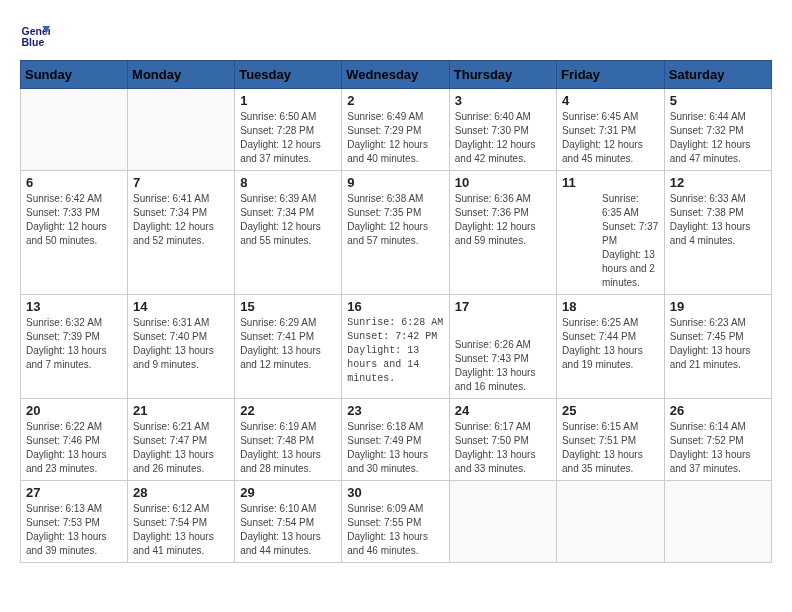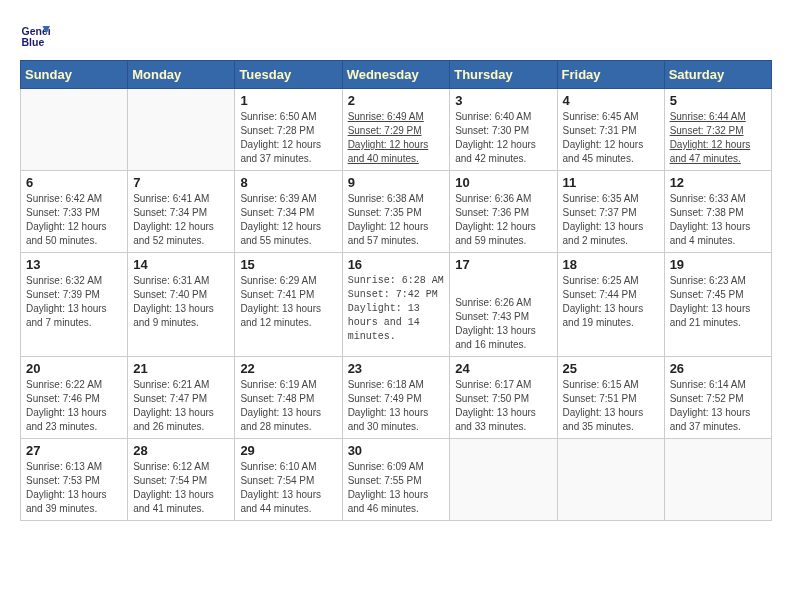--- a/index.html
+++ b/index.html
@@ -47,21 +47,21 @@
       font-size: 16px;
       color: #333;
     }
     .calendar {
       width: 100%;
       border-collapse: collapse;
       border: 1px solid #ccc;
     }
     .calendar th {
       background-color: #3568a8;
-      color: #fef9c3;
+      color: #000000;
       font-size: 13px;
       padding: 6px 4px;
       text-align: left;
       border: 1px solid #2a5090;
     }
     .calendar td {
       vertical-align: top;
       border: 1px solid #ccc;
       padding: 4px 5px;
       font-size: 10.5px;
@@ -124,39 +124,39 @@
         <td class="empty"></td>
         <td class="empty"></td>
         <td>
           <span class="day-num">1</span>
           <div class="day-info" style="white-space: pre-line;">Sunrise: 6:50 AM
 Sunset: 7:28 PM
 Daylight: 12 hours and 37 minutes.</div>
         </td>
         <td>
           <span class="day-num">2</span>
-          <div class="day-info" style="white-space: pre-line; text-decoration: underline;">Sunrise: 6:49 AM
+          <div class="day-info" style="white-space: pre-line;">Sunrise: 6:49 AM
 Sunset: 7:29 PM
 Daylight: 12 hours and 40 minutes.</div>
         </td>
         <td>
           <span class="day-num">3</span>
           <div class="day-info" style="white-space: pre-line;">Sunrise: 6:40 AM
 Sunset: 7:30 PM
 Daylight: 12 hours and 42 minutes.</div>
         </td>
         <td>
           <span class="day-num">4</span>
           <div class="day-info" style="white-space: pre-line;">Sunrise: 6:45 AM
 Sunset: 7:31 PM
 Daylight: 12 hours and 45 minutes.</div>
         </td>
         <td>
           <span class="day-num">5</span>
-          <div class="day-info" style="white-space: pre-line; text-decoration: underline;">Sunrise: 6:44 AM
+          <div class="day-info" style="white-space: pre-line;">Sunrise: 6:44 AM
 Sunset: 7:32 PM
 Daylight: 12 hours and 47 minutes.</div>
         </td>
       </tr>
       <tr>
         <td>
           <span class="day-num">6</span>
           <div class="day-info" style="white-space: pre-line;">Sunrise: 6:42 AM
 Sunset: 7:33 PM
 Daylight: 12 hours and 50 minutes.</div>
@@ -180,21 +180,21 @@
 Daylight: 12 hours and 57 minutes.</div>
         </td>
         <td>
           <span class="day-num">10</span>
           <div class="day-info" style="white-space: pre-line;">Sunrise: 6:36 AM
 Sunset: 7:36 PM
 Daylight: 12 hours and 59 minutes.</div>
         </td>
         <td>
           <span class="day-num">11</span>
-          <div class="day-info" style="white-space: pre-line;">Sunrise: 6:35 AM
+          <div class="day-info" style="white-space: pre-line; margin-left: 40px;">Sunrise: 6:35 AM
 Sunset: 7:37 PM
 Daylight: 13 hours and 2 minutes.</div>
         </td>
         <td>
           <span class="day-num">12</span>
           <div class="day-info" style="white-space: pre-line;">Sunrise: 6:33 AM
 Sunset: 7:38 PM
 Daylight: 13 hours and 4 minutes.</div>
         </td>
       </tr>

